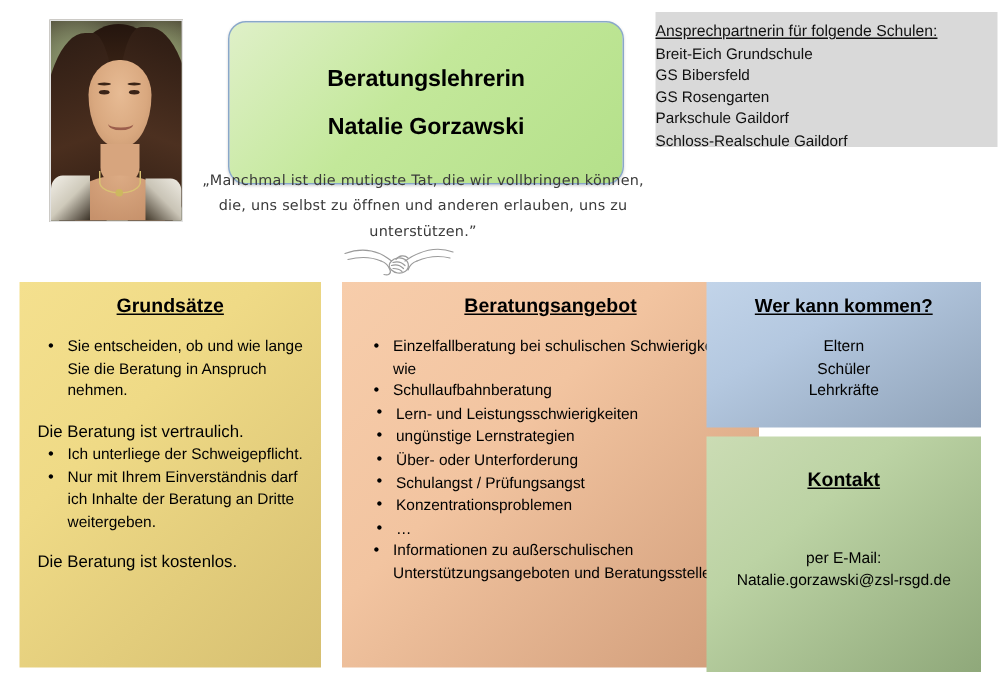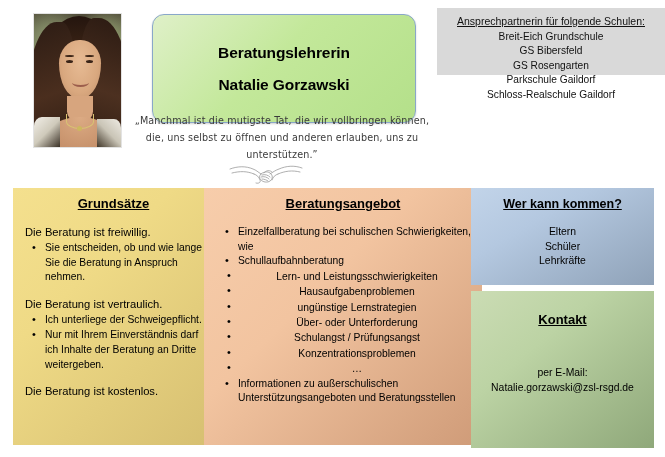--- a/index.html
+++ b/index.html
@@ -149,25 +149,24 @@
   #handshake {
     position: absolute;
     left: 228px; top: 160px;
     width: 76px; height: 28px;
   }
 
   
   #schools-box {
     position: absolute;
     left: 437px; top: 8px;
-    width: 228px; height: 67px;
+    width: 228px; height: 90px;
     background: #d9d9d9;
     padding-top: 7px;
     box-sizing: border-box;
-    text-align: center;
   }
   #schools-box .sch-head {
     font-size: 10.5px;
     text-decoration: underline;
     margin-bottom: 3px;
     color: #111;
   }
   #schools-box .sch-item {
     font-size: 10.2px;
     line-height: 14.4px;
@@ -215,21 +214,21 @@
   #panel-principles li:before {
     content: "•";
     position: absolute;
     left: -13px;
     top: -1px;
     font-size: 11px;
   }
 
   
   #panel-offer {
-    left: 204px; top: 188px;
+    left: 228px; top: 188px;
     width: 278px; height: 257px;
     background: linear-gradient(135deg, #f7cdab 0%, #f2c4a0 40%, #cf9b78 100%);
     padding: 8px 8px 0 8px;
   }
   #panel-offer .panel-head { font-size: 13px; margin-bottom: 14px; }
   #panel-offer ul.lvl1 {
     margin: 0;
     padding-left: 26px;
     list-style: none;
   }
@@ -240,21 +239,20 @@
     margin-bottom: 0px;
   }
   #panel-offer ul.lvl1 > li:before {
     content: "•";
     position: absolute; left: -13px; top: -1px; font-size: 11px;
   }
   #panel-offer ul.lvl2 {
     margin: 0;
     padding-left: 28px;
     list-style: none;
-    text-align: center;
   }
   #panel-offer ul.lvl2 > li {
     font-size: 10.3px;
     line-height: 15.4px;
     position: relative;
   }
   #panel-offer ul.lvl2 > li:before {
     content: "•";
     position: absolute; left: -13px; top: -1px; font-size: 11px;
   }
@@ -339,21 +337,20 @@
     <div class="sch-item">GS Bibersfeld</div>
     <div class="sch-item">GS Rosengarten</div>
     <div class="sch-item">Parkschule Gaildorf</div>
     <div class="sch-item">Schloss-Realschule Gaildorf</div>
   </div>
 </div>
 
 <div class="panel" id="panel-principles">
   <div class="panel-head">Grundsätze</div>
 
-  <div class="lead">Die Beratung ist freiwillig.</div>
   <ul>
     <li>Sie entscheiden, ob und wie lange Sie die Beratung in Anspruch nehmen.</li>
   </ul>
   <div class="gap"></div>
 
   <div class="lead">Die Beratung ist vertraulich.</div>
   <ul>
     <li>Ich unterliege der Schweigepflicht.</li>
     <li>Nur mit Ihrem Einverständnis darf ich Inhalte der Beratung an Dritte weitergeben.</li>
   </ul>
@@ -363,21 +360,20 @@
 </div>
 
 <div class="panel" id="panel-offer">
   <div class="panel-head">Beratungsangebot</div>
   <ul class="lvl1">
     <li>Einzelfallberatung bei schulischen Schwierigkeiten, wie</li>
     <li>Schullaufbahnberatung</li>
   </ul>
   <ul class="lvl2">
     <li>Lern- und Leistungsschwierigkeiten</li>
-    <li>Hausaufgabenproblemen</li>
     <li>ungünstige Lernstrategien</li>
     <li>Über- oder Unterforderung</li>
     <li>Schulangst / Prüfungsangst</li>
     <li>Konzentrationsproblemen</li>
     <li>…</li>
   </ul>
   <ul class="lvl1">
     <li>Informationen zu außerschulischen Unterstützungsangeboten und Beratungsstellen</li>
   </ul>
 </div>

